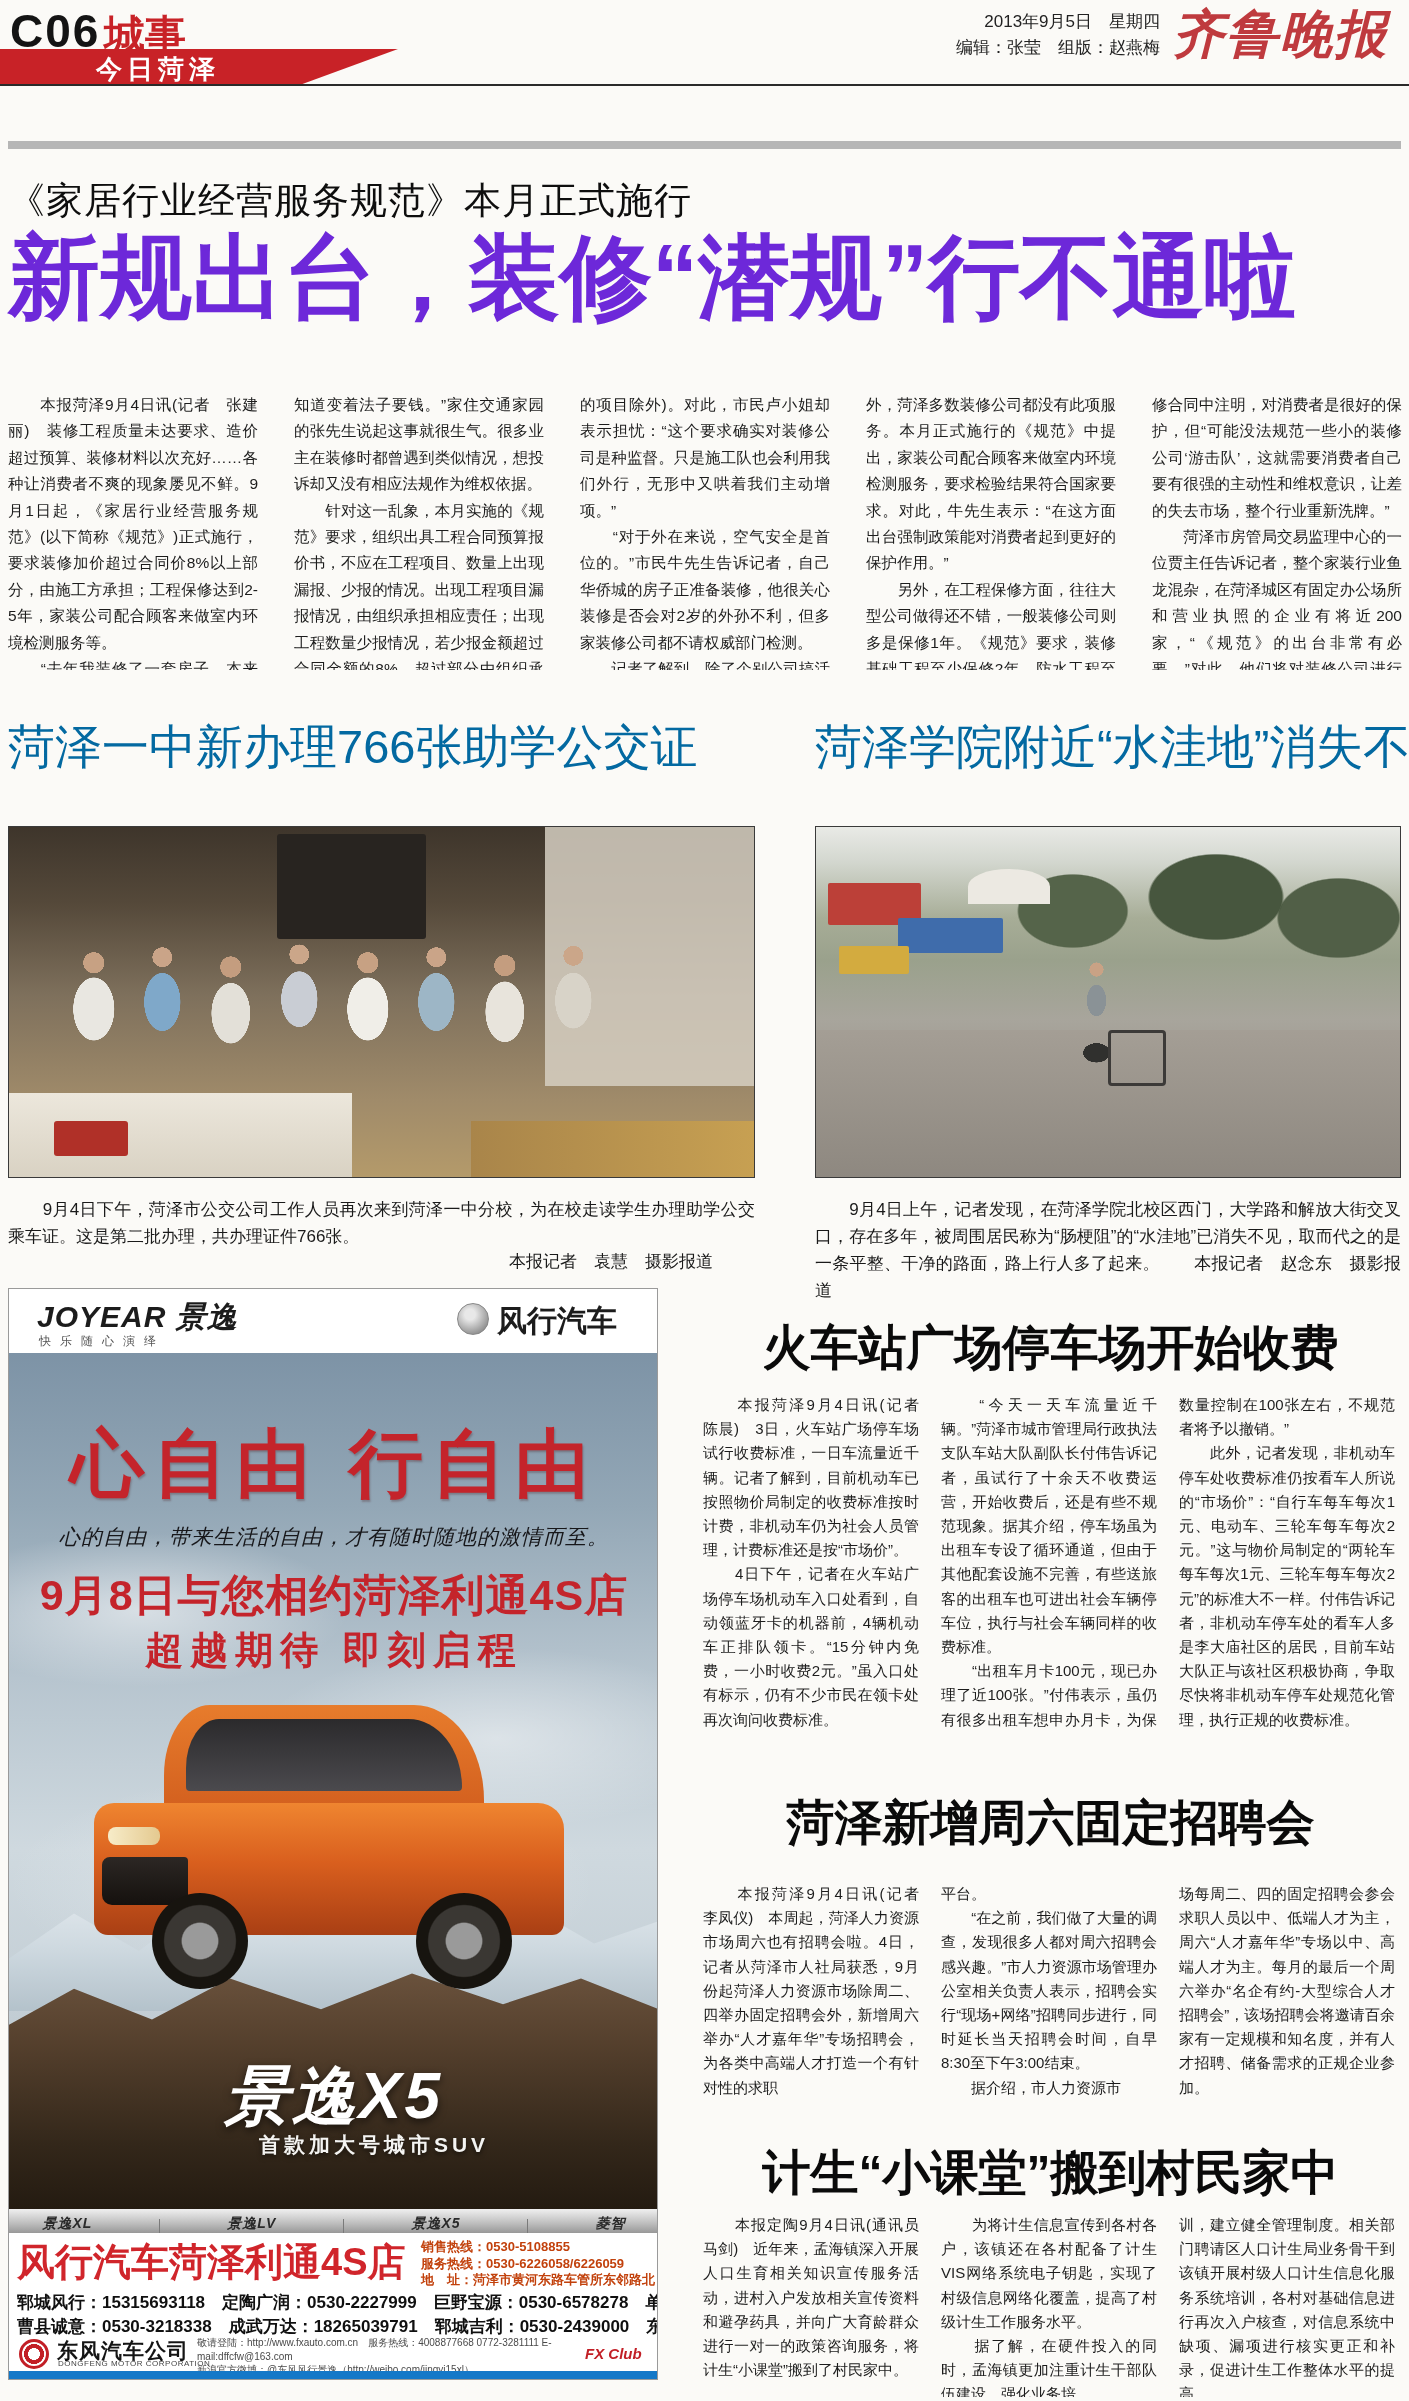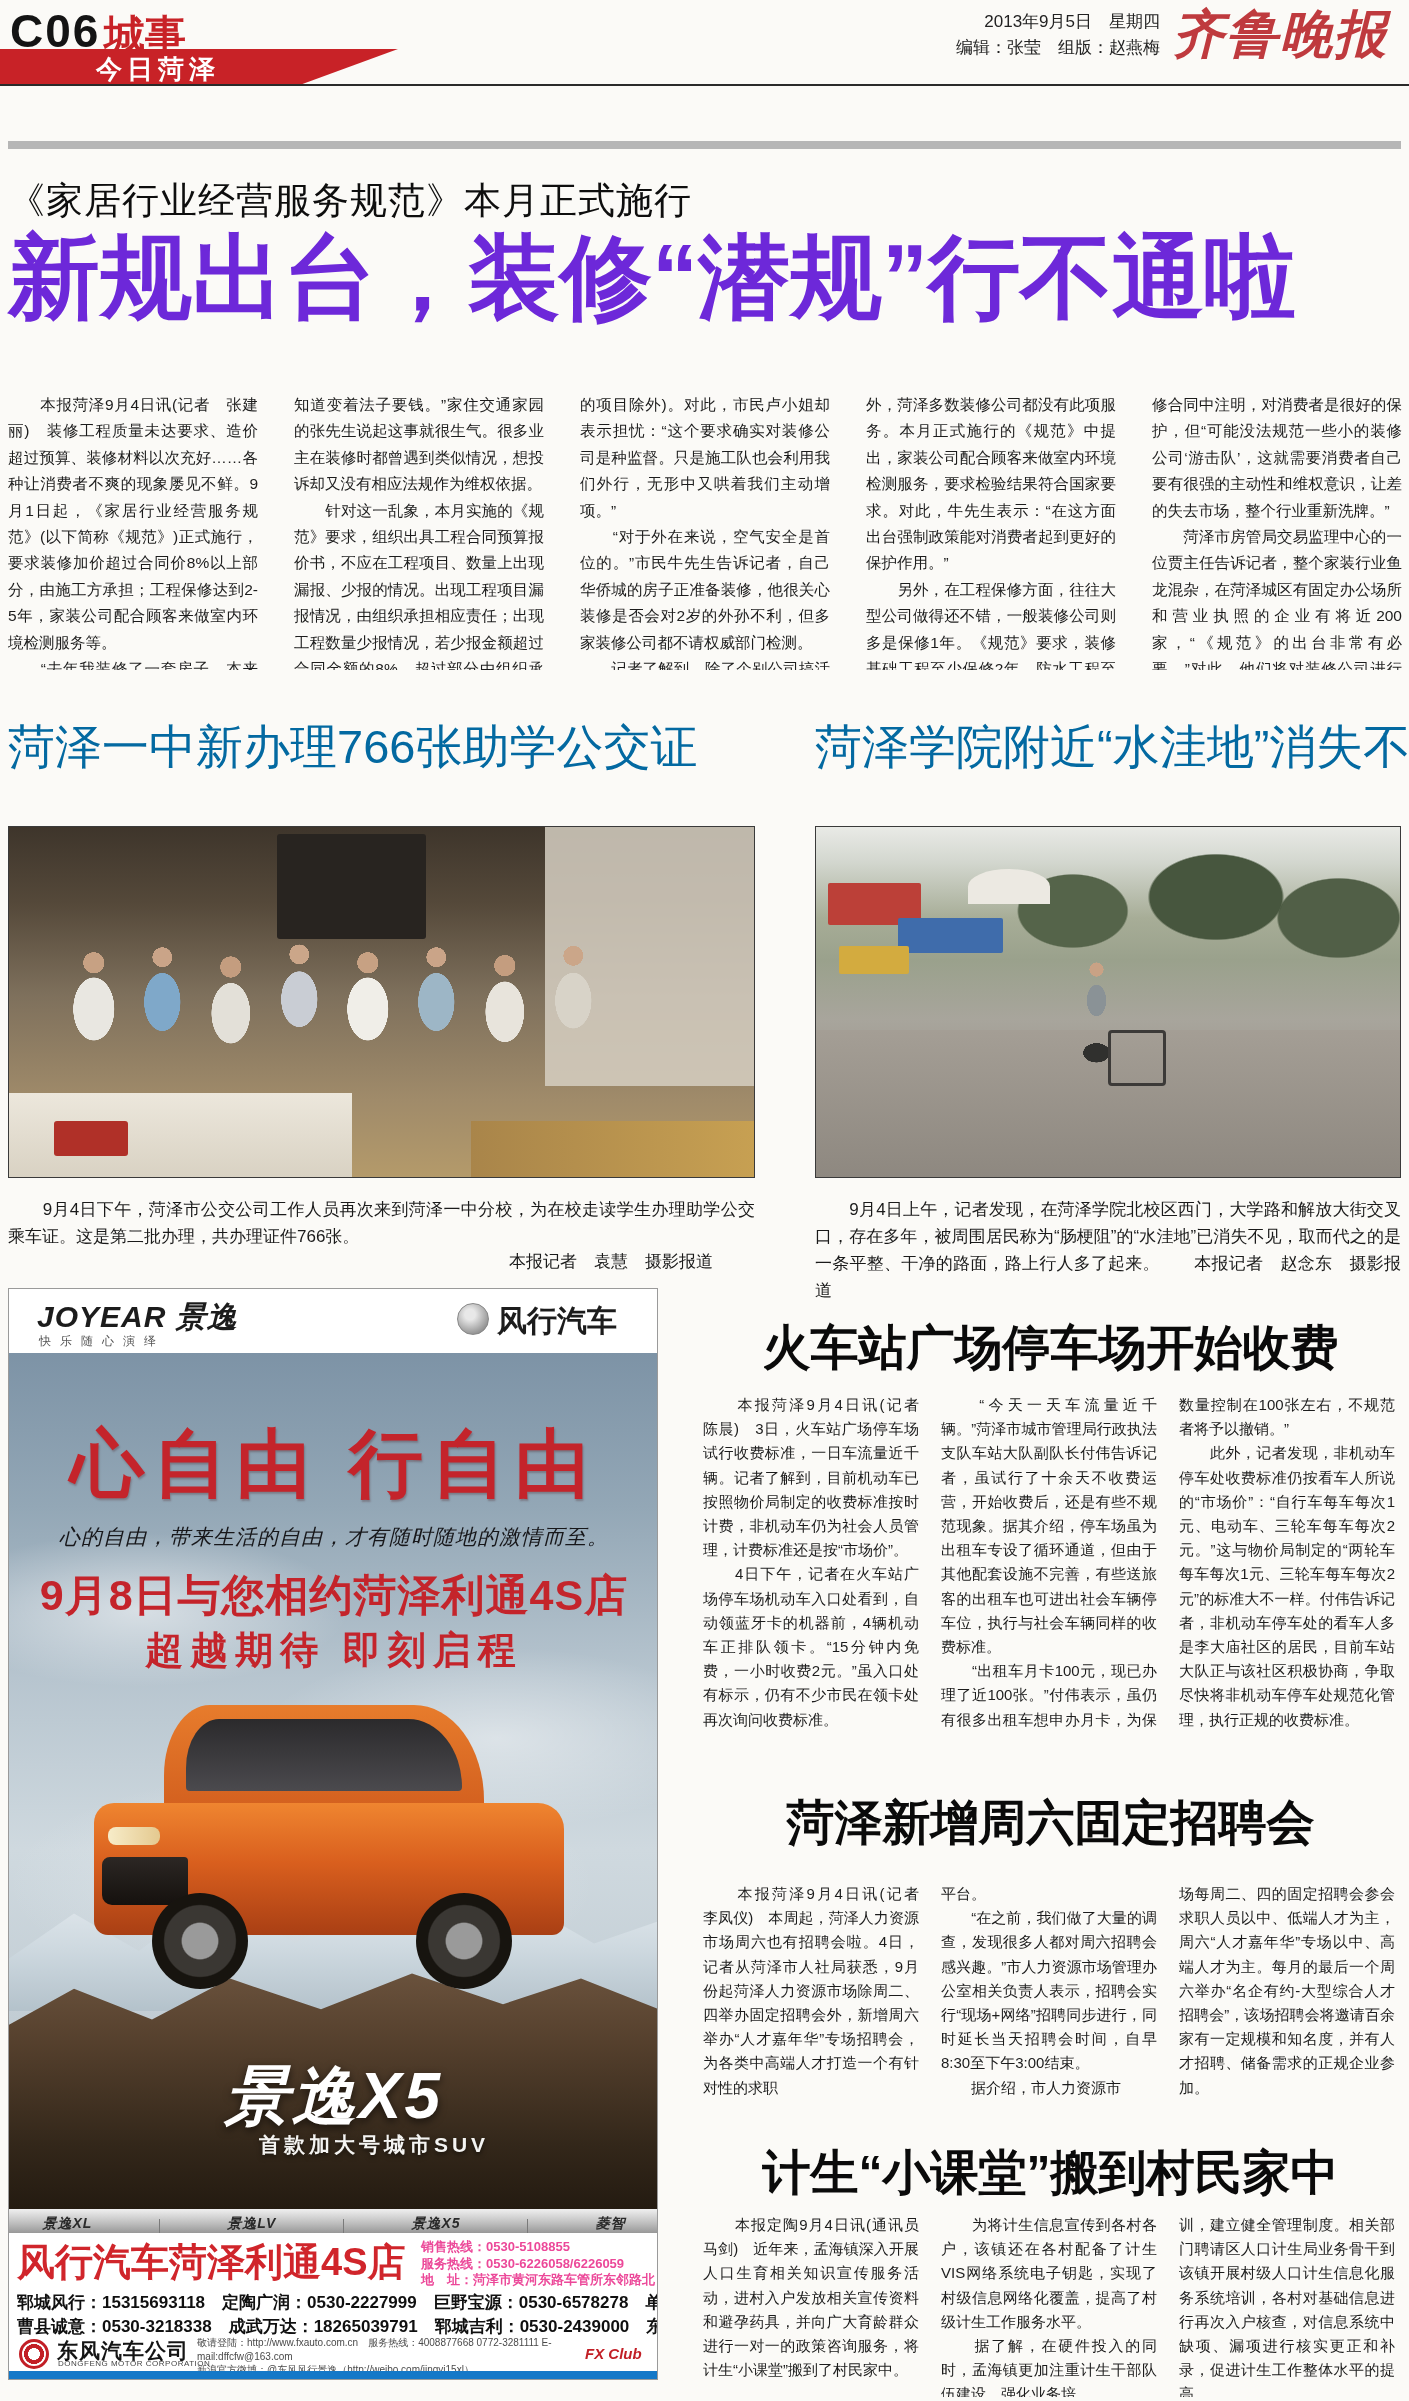--- a/index.html
+++ b/index.html
@@ -119,21 +119,21 @@
   .car-wheel { top:188px; width:96px; height:96px; border-radius:50%;
       background:radial-gradient(circle,#9a9a9a 0 26%,#3a3733 28% 52%,#17140f 54% 100%); }
   .cw-f { left:58px; } .cw-r { left:322px; }
   .ad-model-name { left:0; top:700px; width:650px; text-align:center; font-size:64px; font-weight:900; font-style:italic; color:#ffffff; letter-spacing:3px; text-shadow:0 3px 8px rgba(0,0,0,.6); }
   .ad-model-tag { left:0; top:778px; width:650px; text-align:center; font-size:21px; font-weight:bold; color:#f4f4f2; letter-spacing:4px; text-shadow:0 2px 5px rgba(0,0,0,.6);margin-left:40px; }
   .ad-modelstrip { left:0; top:920px; width:650px; height:24px; background:linear-gradient(180deg,#f0f0f0 0%,#c2c2c2 55%,#989898 100%); display:flex; align-items:flex-end; justify-content:space-around; }
   .strip-item { font-size:14px; font-weight:900; font-style:italic; color:#2a2a2a; letter-spacing:1px; }
   .strip-sep { width:1px; height:14px; background:#7a7a7a; }
   .ad-dealer { left:0; top:944px; width:650px; height:138px; background:#ffffff; }
   .dealer-title { left:8px; top:4px; font-size:38px; font-weight:900; color:#d0252b; white-space:nowrap; }
-  .dealer-hotlines { left:412px; top:6px; width:236px; font-size:13px; line-height:16.5px; font-weight:bold; color:#ec4899; white-space:pre-wrap; }
+  .dealer-hotlines { left:412px; top:6px; width:236px; font-size:13px; line-height:16.5px; font-weight:bold; color:#c2410c; white-space:pre-wrap; }
   .dealer-line { left:8px; width:636px; font-size:17px; font-weight:900; color:#101010; white-space:nowrap; }
   .dl1 { top:58px; } .dl2 { top:82px; }
   .df-circle { left:10px; top:106px; width:30px; height:30px; border-radius:50%; border:3px solid #c21f26;
       background:radial-gradient(circle,#ffffff 0 34%,#c21f26 36% 58%,#ffffff 60% 100%); }
   .df-name { left:48px; top:104px; font-size:21px; font-weight:900; color:#141414; letter-spacing:1px; }
   .df-en { left:49px; top:126px; font-size:8px; color:#444; letter-spacing:.5px; }
   .ad-info { left:188px; top:103px; width:384px; font-size:10px; line-height:13.5px; color:#4a4a4a; white-space:pre-wrap; }
   .club-logo { left:576px; top:112px; font-size:15px; font-weight:900; font-style:italic; color:#c21f26; }
   .ad-bluebar { left:0; top:1082px; width:650px; height:10px; background:#1478c8; }
 </style>

